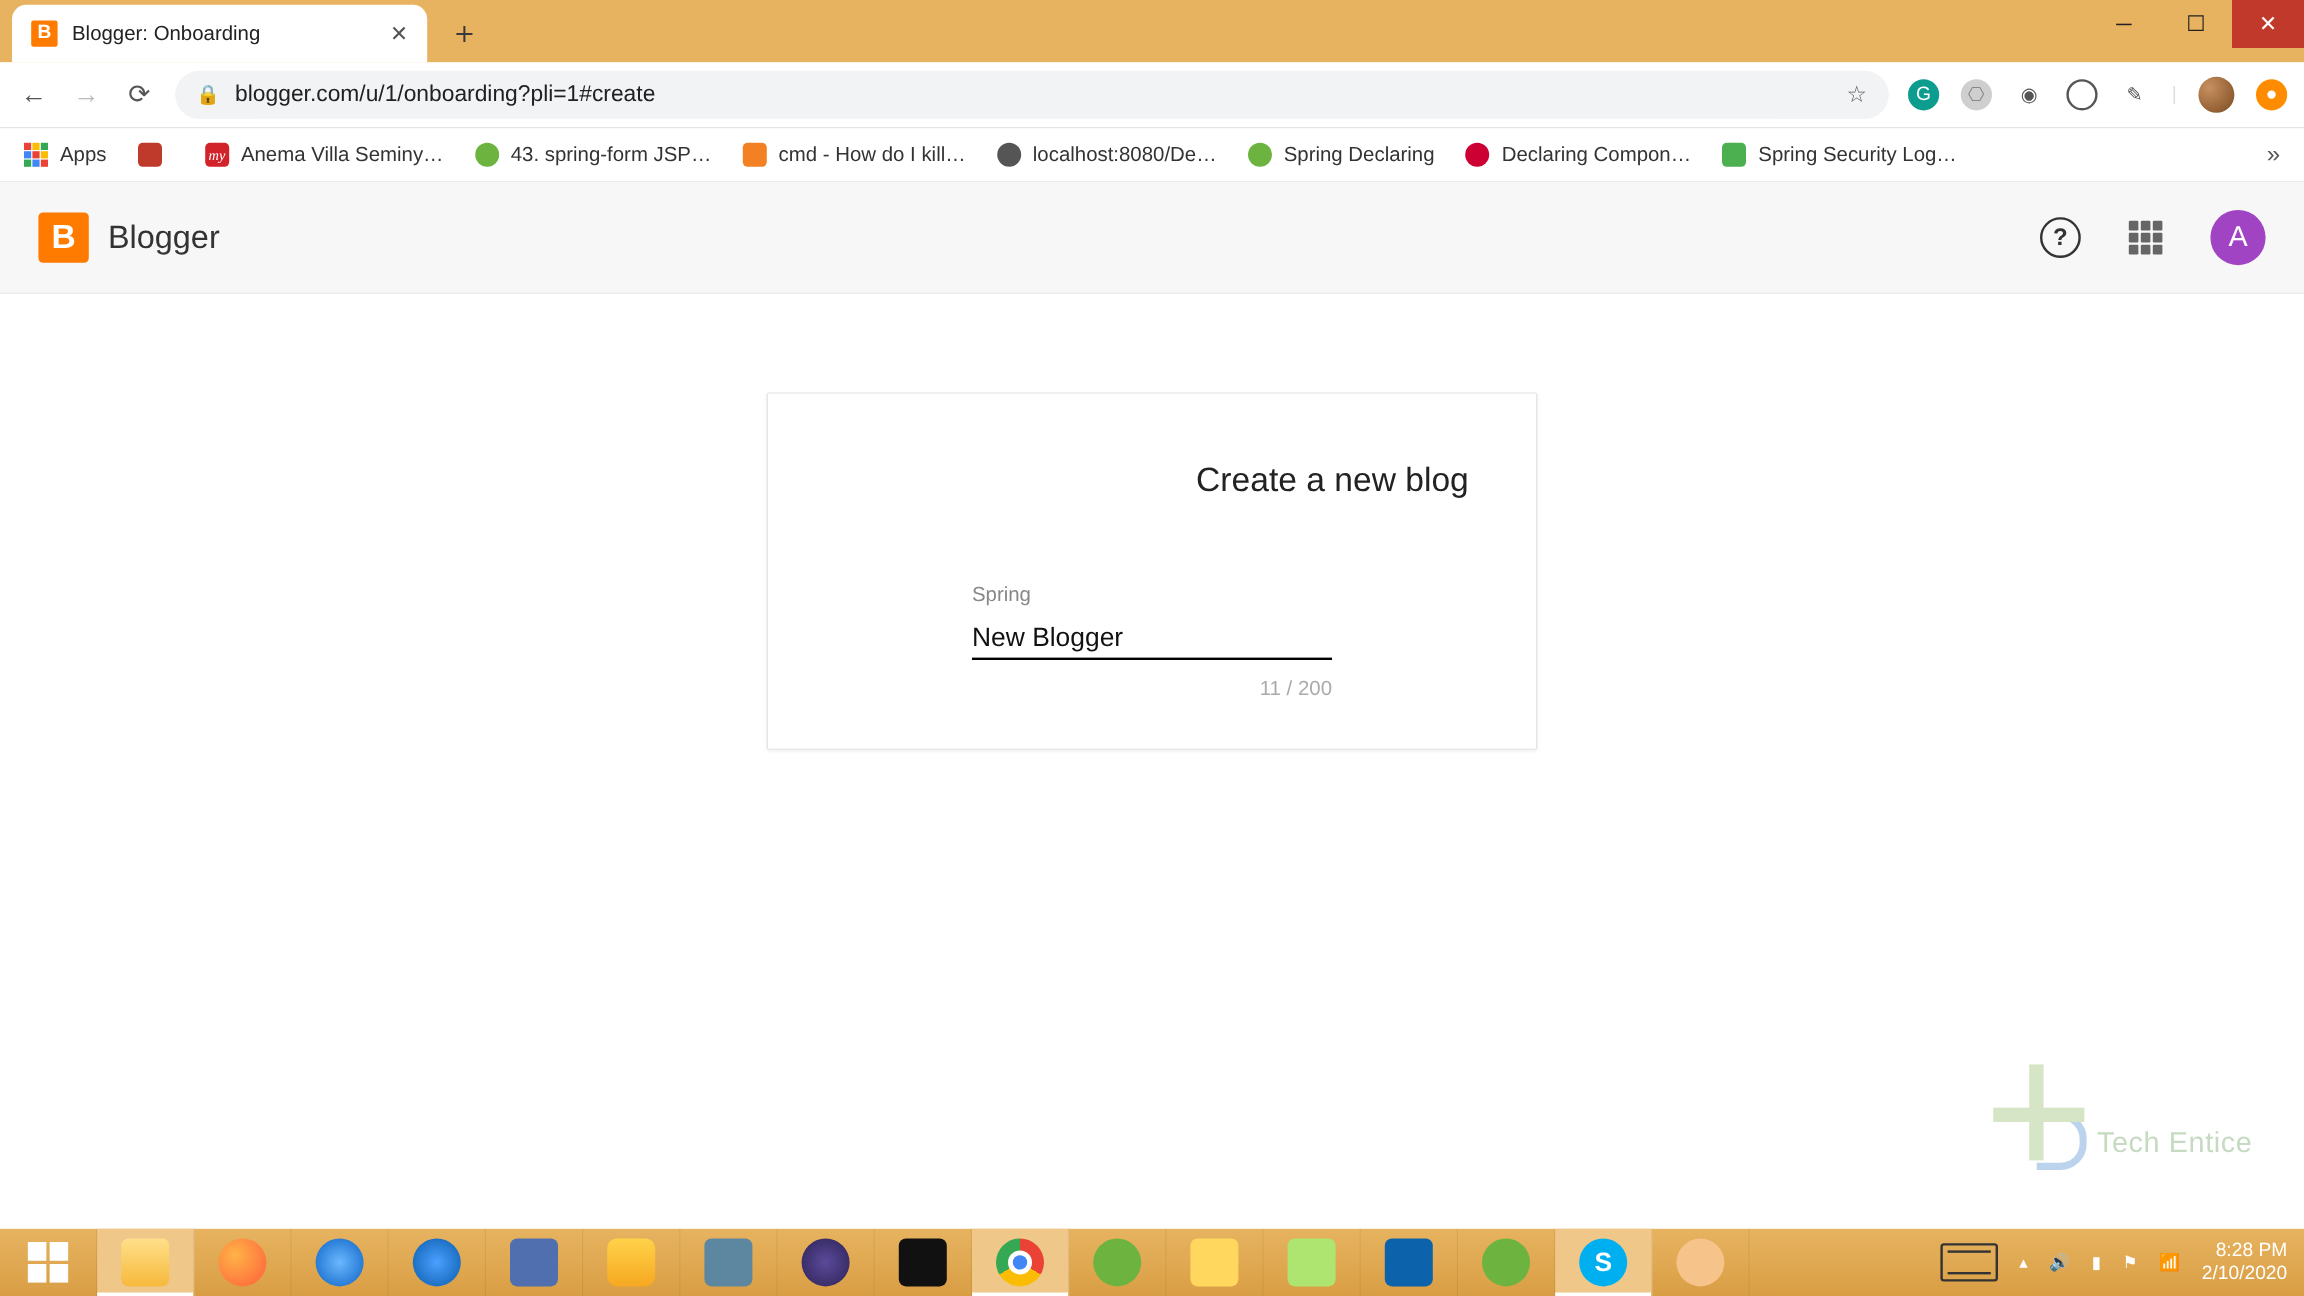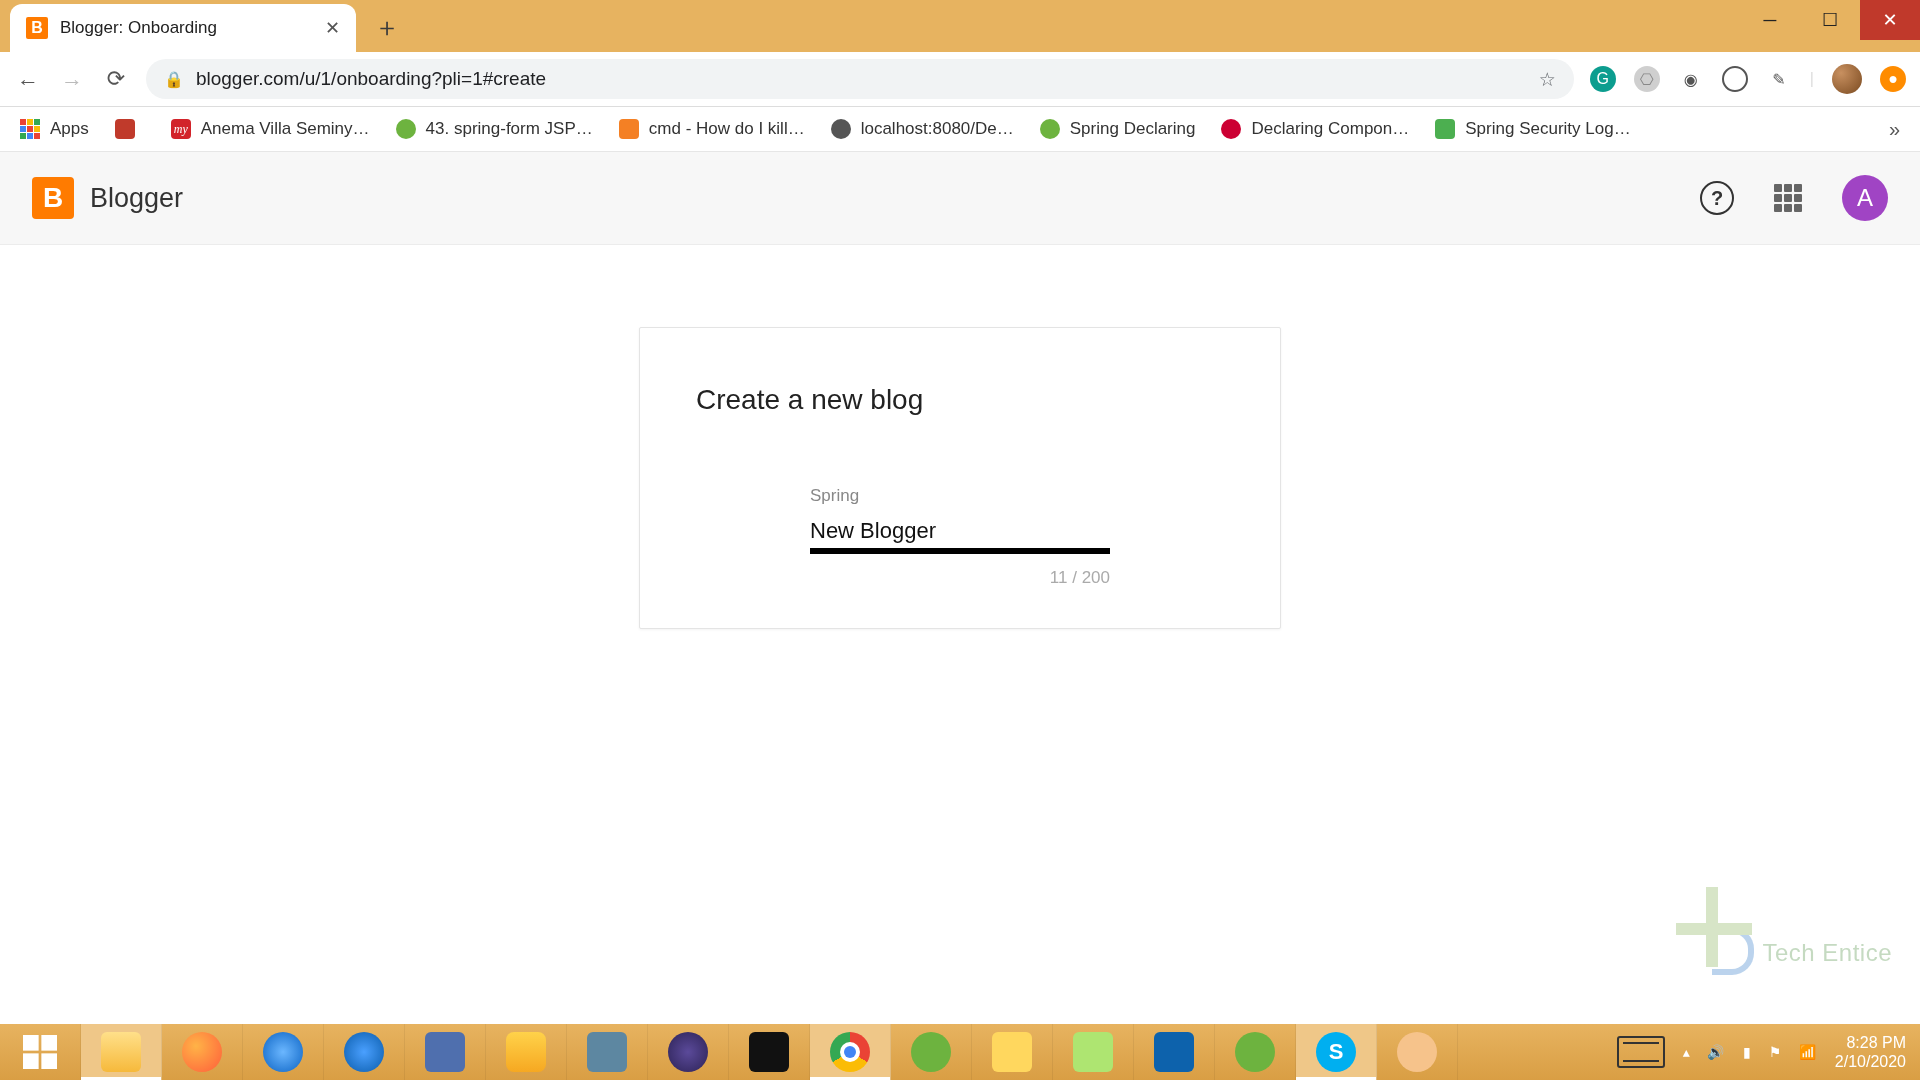--- a/index.html
+++ b/index.html
@@ -41,31 +41,31 @@
   .bname{margin-left:16px;font-size:27px;color:#333}
   .apphdr .right{margin-left:auto;display:flex;align-items:center;gap:40px}
   .helpicon{width:30px;height:30px;border:2.5px solid #333;border-radius:50%;display:flex;align-items:center;justify-content:center;font:bold 20px Arial;color:#333}
   .dots9{width:28px;height:28px;display:grid;grid-template-columns:repeat(3,8px);grid-template-rows:repeat(3,8px);gap:2px}
   .dots9 span{background:#666;border-radius:1px}
   .pavatar{width:46px;height:46px;border-radius:50%;background:#a044c4;color:#fff;display:flex;align-items:center;justify-content:center;font-size:24px}
   
   .content{position:relative;height:calc(100% - 52px - 54px - 44px - 92px - 56px);background:#fff}
   .card{position:absolute;left:50%;transform:translateX(-50%);top:82px;width:640px;background:#fff;border:1px solid #e4e4e4;border-radius:2px;box-shadow:0 1px 3px rgba(0,0,0,.05)}
   .card-top{padding:56px 56px 40px}
-  .card h2{margin:0;text-align:left;font-size:28px;font-weight:400;color:#222}
+  .card h2{margin:0;text-align:right;font-size:28px;font-weight:400;color:#222}
   .field{margin:70px auto 0;max-width:300px}
   .flabel{color:#888;font-size:17px;margin-bottom:8px}
-  .finput{width:100%;border:none;border-bottom:6px solid #000000;font-size:22px;padding:4px 0;outline:none;color:#111;background:transparent}
+  .finput{width:100%;border:none;border-bottom:2px solid #000000;font-size:22px;padding:4px 0;outline:none;color:#111;background:transparent}
   .counter{color:#aaa;font-size:17px;text-align:right;margin-top:14px}
   .card-btns{border-top:1px solid #eee;height:78px;display:flex;align-items:center;padding:0 48px;font-weight:600;letter-spacing:.5px}
   .btn-skip{color:#e86c1a;font-size:18px;cursor:pointer}
   .btn-cancel{margin-left:auto;color:#222;font-size:18px;cursor:pointer}
   .btn-next{margin-left:58px;color:#e86c1a;font-size:18px;cursor:pointer}
   
-  .wm{position:absolute;right:28px;bottom:60px;opacity:.45;color:#7fae77;font-size:24px;letter-spacing:.5px;display:flex;align-items:flex-end;gap:10px}
+  .wm{position:absolute;right:43px;bottom:60px;opacity:.45;color:#7fae77;font-size:24px;letter-spacing:.5px;display:flex;align-items:flex-end;gap:10px}
   .wm-logo{width:80px;height:80px;position:relative}
   .wm-logo::before{content:"";position:absolute;left:34px;top:0;width:12px;height:80px;background:#a7c784}
   .wm-logo::after{content:"";position:absolute;left:4px;top:36px;width:76px;height:12px;background:#a7c784}
   .wm-e{position:absolute;left:40px;top:40px;width:36px;height:36px;border:6px solid #6aa0d8;border-left:none;border-radius:0 22px 22px 0}
   
   .taskbar{position:absolute;left:0;bottom:0;width:100%;height:56px;background:linear-gradient(#e7b360,#d99e44);display:flex;align-items:stretch}
   .tbtn{width:80px;display:flex;align-items:center;justify-content:center;border-right:1px solid rgba(0,0,0,.06)}
   .tbtn.active{background:#efc788;box-shadow:inset 0 -3px 0 #fff}
   .ticon{width:40px;height:40px;border-radius:6px}
   .tray{margin-left:auto;display:flex;align-items:center;gap:18px;padding:0 14px;color:#fff;font-size:14px}

